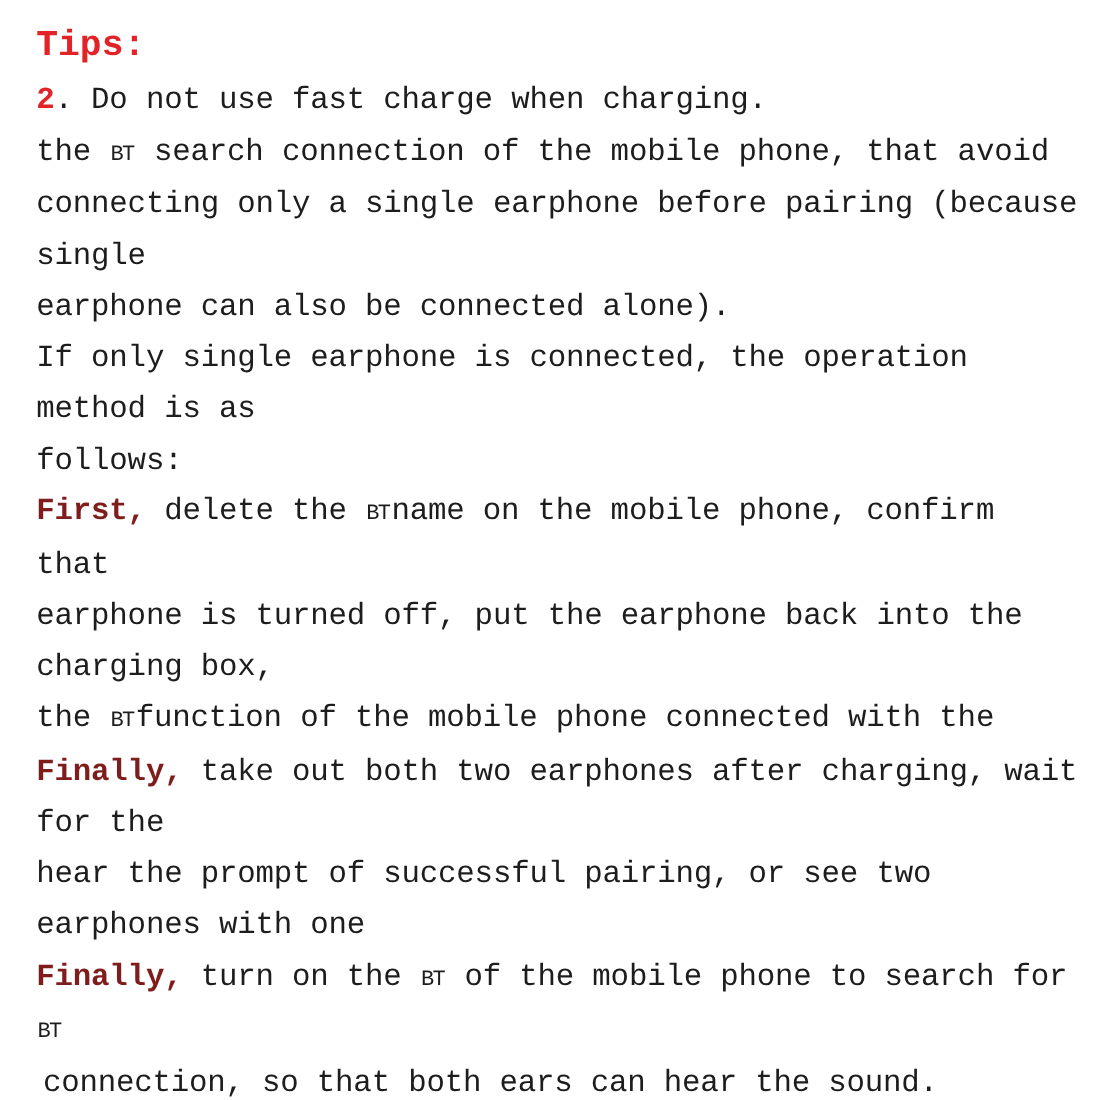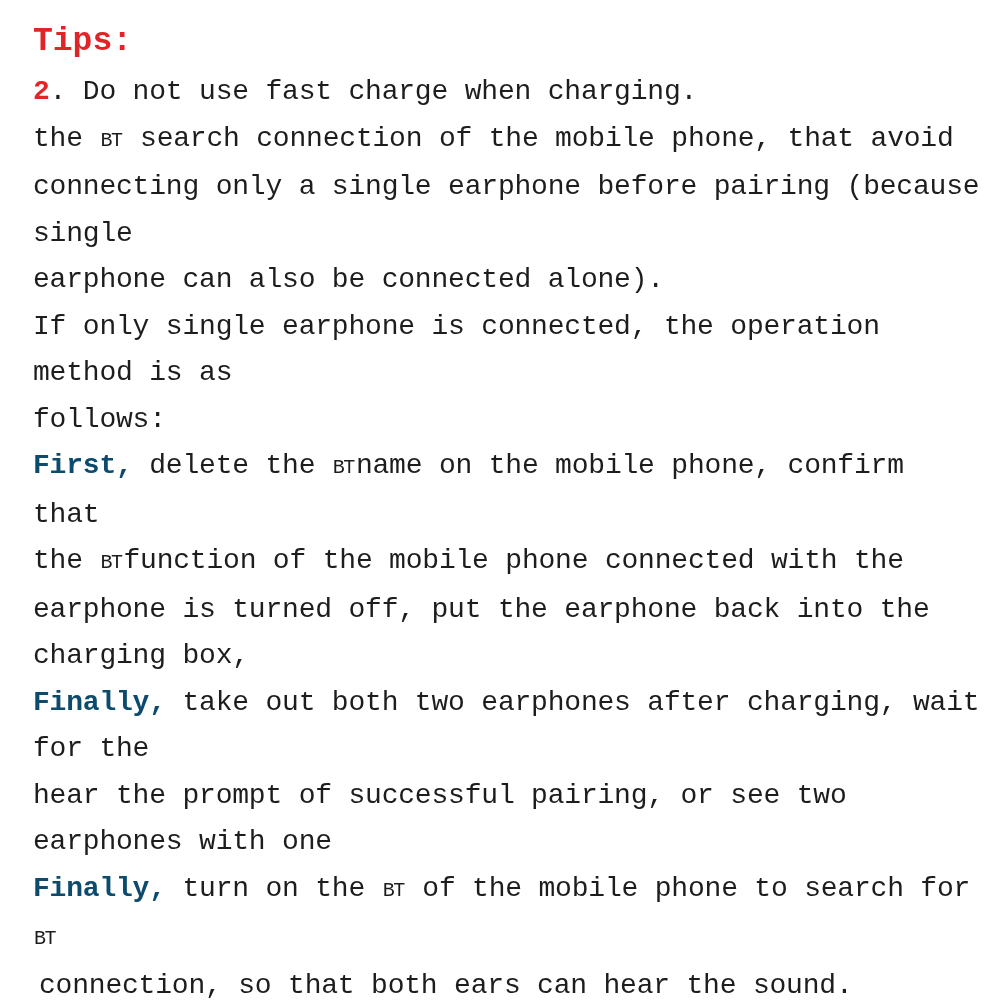--- a/index.html
+++ b/index.html
@@ -29,21 +29,21 @@
     font-size: 28px;
     line-height: 46.5px;
     white-space: pre-wrap;
     letter-spacing: -0.2px;
   }
   .num {
     color: #e22428;
     font-weight: 700;
   }
   .orange {
-    color: #0c4a6e;
+    color: #7f1d1d;
     font-weight: 700;
   }
   .bt {
     font-size: 20px;
     letter-spacing: -1.5px;
     margin: 0 2px 0 1px;
   }
   .indent-sm {
     padding-left: 6px;
   }
@@ -64,23 +64,23 @@
   <div class="line"><span>connecting only a single earphone before pairing (because single</span></div>
 
   <div class="line"><span>earphone can also be connected alone).</span></div>
 
   <div class="line"><span>If only single earphone is connected, the operation method is as</span></div>
 
   <div class="line"><span>follows:</span></div>
 
   <div class="line"><span class="orange">First,</span><span> delete the </span><span class="bt">BT</span><span>name on the mobile phone, confirm that</span></div>
 
+  <div class="line"><span>earphone is turned off, put the earphone back into the charging box,</span></div>
+
   <div class="line"><span>the </span><span class="bt">BT</span><span>function of the mobile phone connected with the</span></div>
-
-  <div class="line"><span>earphone is turned off, put the earphone back into the charging box,</span></div>
 
 
   <div class="line"><span class="orange">Finally,</span><span> take out both two earphones after charging, wait for the</span></div>
 
 
   <div class="line"><span>hear the prompt of successful pairing, or see two earphones with one</span></div>
 
 
   <div class="line"><span class="orange">Finally,</span><span> turn on the </span><span class="bt">BT</span><span> of the mobile phone to search for </span><span class="bt">BT</span></div>
 

